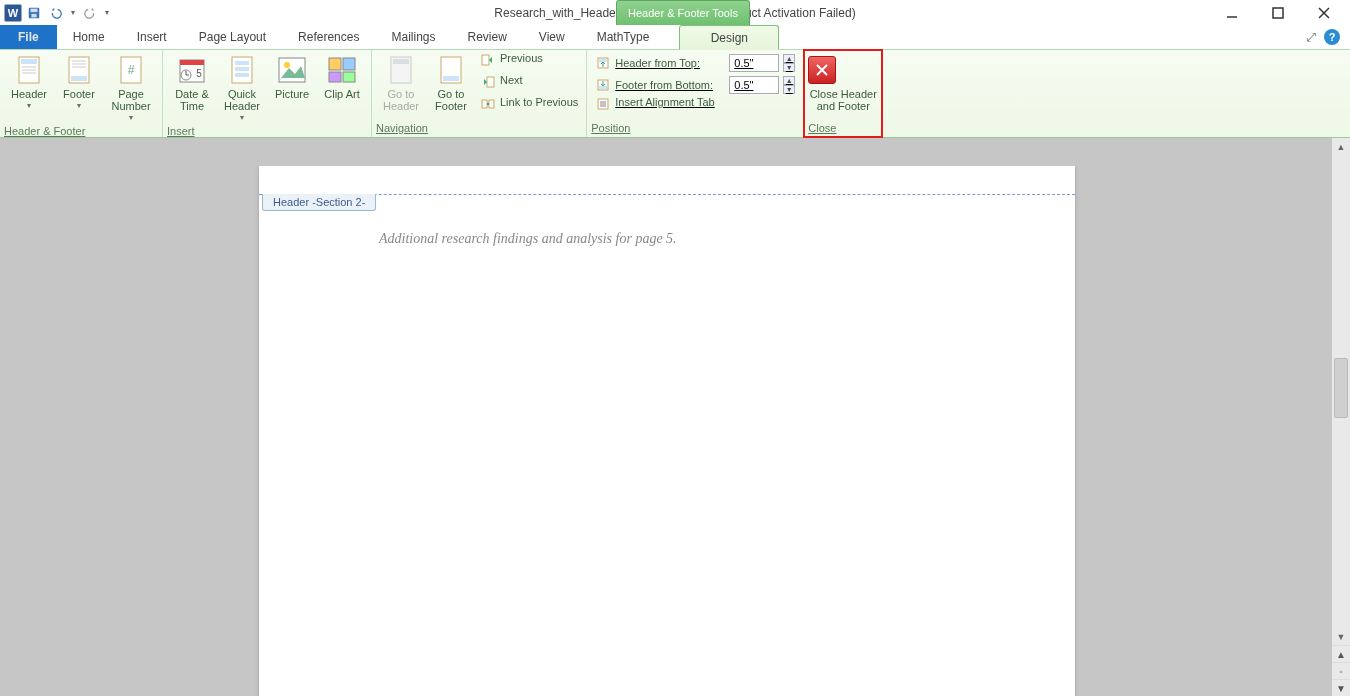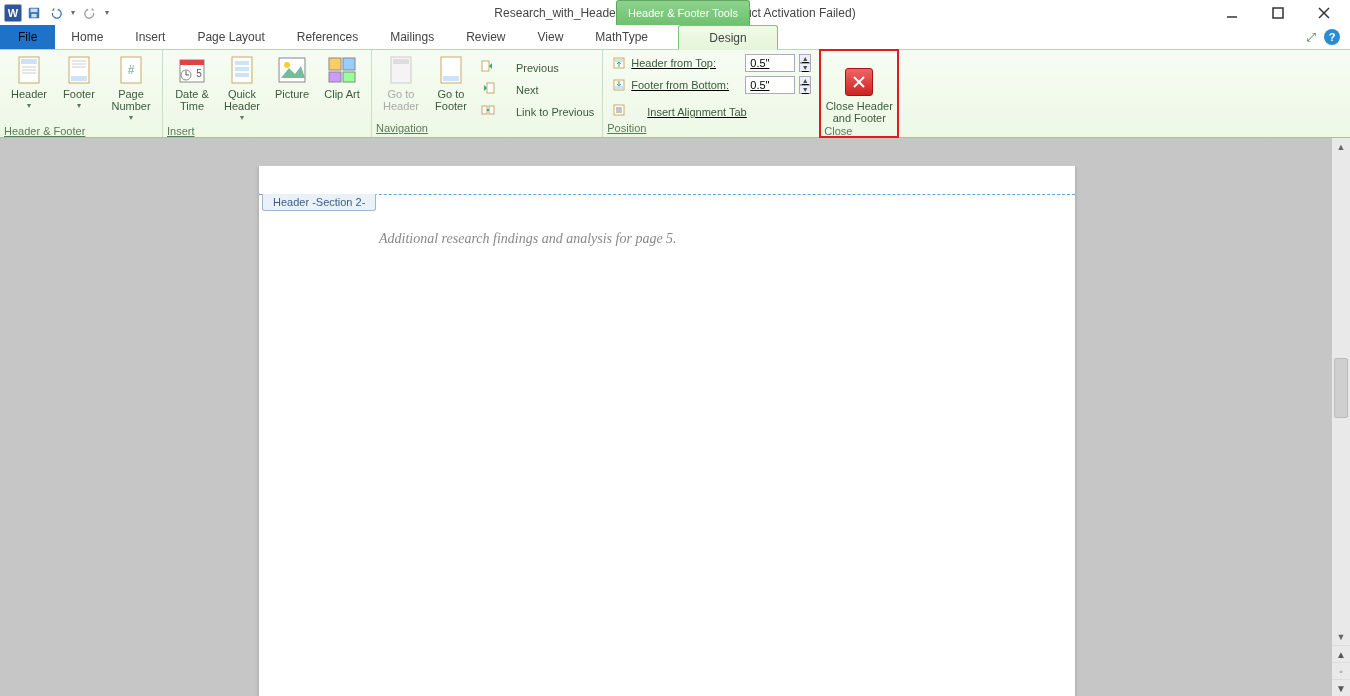--- a/index.html
+++ b/index.html
@@ -15,44 +15,44 @@
 .title-text .dash { margin: 0 4px; }
 .win-controls { margin-left: auto; display: flex; gap: 18px; padding-right: 8px; }
 .win-btn { width: 28px; height: 20px; display: flex; align-items: center; justify-content: center; cursor: pointer; }
 
 
 .context-strip { position: absolute; left: 616px; top: 0; width: 134px; height: 25px; background: linear-gradient(#8fd28f,#6fc06f); border: 1px solid #5fa75f; border-bottom: none; display: flex; align-items: center; justify-content: center; color: #fff; font-size: 11px; border-radius: 3px 3px 0 0; }
 
 
 .tabs-row { height: 25px; background: #fff; display: flex; align-items: stretch; border-bottom: 1px solid #b6d8b6; position: relative; }
 .tab { padding: 0 16px; display: flex; align-items: center; font-size: 12px; color: #444; cursor: pointer; }
-.tab.file { background: #1e73c8; color: #000000; padding: 4px 18px; }
+.tab.file { background: #1e73c8; color: #e5e5e5; padding: 4px 18px; font-weight: bold; }
 .tab.active { background: linear-gradient(#f0fbe8,#e6f5da); border: 1px solid #7fc07f; border-bottom: 1px solid #e6f5da; border-radius: 3px 3px 0 0; margin-bottom: -1px; }
 .tabs-right { margin-left: auto; display: flex; align-items: center; gap: 8px; padding-right: 10px; }
 .help-icon { width: 16px; height: 16px; background: #2a8dd4; border-radius: 50%; color: #fff; display: flex; align-items: center; justify-content: center; font-weight: bold; font-size: 11px; }
 
 
 .ribbon { height: 88px; background: linear-gradient(#f6fcf2,#eef8e6); border-bottom: 1px solid #9cc89c; display: flex; }
 .group { border-right: 1px solid #c6e0c6; display: flex; flex-direction: column; padding: 2px 4px 0 4px; }
 .group-body { flex: 1; display: flex; align-items: flex-start; }
 .group-label { text-align: left; font-size: 11px; color: #5a7a5a; height: 16px; line-height: 14px; text-decoration: underline; }
 .big-btn { width: 50px; display: flex; flex-direction: column; align-items: center; justify-content: flex-start; padding-top: 2px; cursor: pointer; color: #3a5a3a; font-size: 11px; text-align: center; line-height: 12px; }
 .big-btn.disabled { color: #aaa; }
 .big-btn .icon { width: 32px; height: 32px; margin-bottom: 2px; display: flex; align-items: center; justify-content: center; }
 .big-btn .caret { font-size: 8px; color: #5a7a5a; }
-.small-row { display: flex; align-items: flex-end; height: 22px; padding: 0 4px; color: #3a5a3a; cursor: pointer; gap: 20px; white-space: nowrap; }
+.small-row { display: flex; align-items: flex-start; height: 22px; padding: 0 4px; color: #3a5a3a; cursor: pointer; gap: 4px; white-space: nowrap; }
 .check { width: 13px; height: 13px; border: 1px solid #888; background: #fff; display: inline-flex; align-items: center; justify-content: center; font-size: 10px; color: #2a6; }
 .spin-wrap { display: flex; align-items: center; gap: 4px; }
 .spin-input { width: 50px; height: 18px; border: 1px solid #aab; background: #fff; padding: 0 4px; font-size: 11px; }
 .spinner { display: flex; flex-direction: column; }
 .spinner div { width: 12px; height: 9px; border: 1px solid #aab; background: #eef; font-size: 7px; display: flex; align-items: center; justify-content: center; cursor: pointer; }
 
 .close-group { position: relative; }
 .close-highlight { position: absolute; inset: -1px; border: 2px solid #e21b1b; pointer-events: none; }
-.close-big { width: 70px; display: flex; flex-direction: column; align-items: center; padding-top: 16px; cursor: pointer; color: #3a5a3a; font-size: 11px; text-align: center; line-height: 12px; }
+.close-big { width: 70px; display: flex; flex-direction: column; padding-top: 4px; cursor: pointer; color: #3a5a3a; font-size: 11px; text-align: center; line-height: 12px; }
 .close-icon-box { width: 28px; height: 28px; background: linear-gradient(#e66,#c22); border: 1px solid #a11; border-radius: 3px; display: flex; align-items: center; justify-content: center; color: #fff; font-weight: bold; }
 
 
 .doc-area { position: absolute; left: 0; right: 18px; top: 138px; bottom: 0; background: #c6c6c6; overflow: hidden; margin-top: 28px; }
 .page { position: absolute; left: 259px; top: 0; width: 816px; background: #fff; bottom: -20px; box-shadow: 0 0 4px rgba(0,0,0,.2); }
 .header-dash { position: absolute; left: 0; right: 0; top: 28px; border-top: 1px dashed #6aa0d8; }
 .header-tab { position: absolute; left: 3px; top: 28px; background: #eaf1f8; border: 1px solid #9bb8d3; border-top: none; padding: 2px 10px; font-size: 11px; color: #3b5e8a; border-radius: 0 0 3px 3px; }
 .body-text { position: absolute; left: 120px; top: 65px; font-family: Georgia, serif; font-size: 14px; color: #888; font-style: italic; }
 
 

